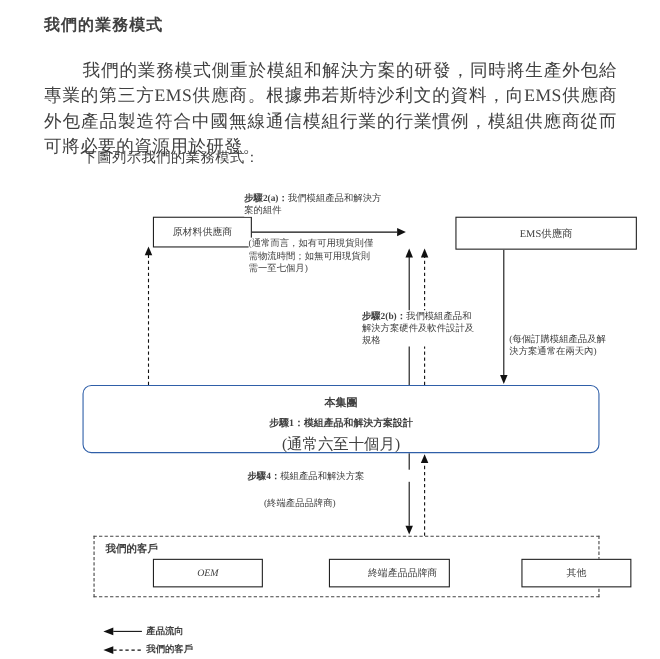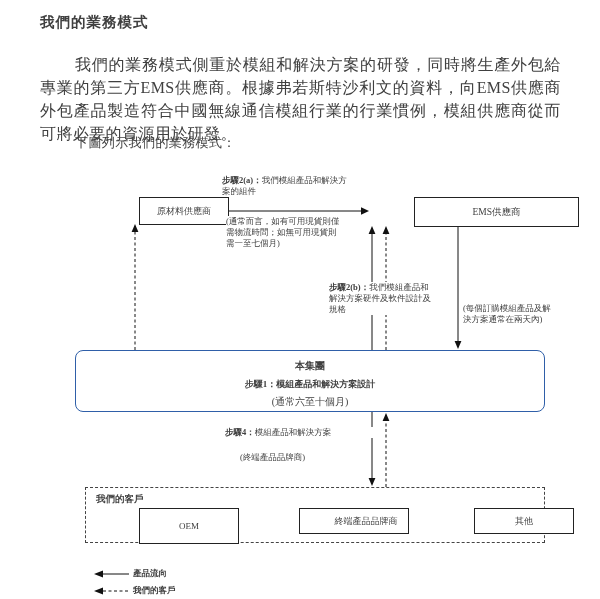--- a/index.html
+++ b/index.html
@@ -21,21 +21,21 @@
   .node-box { position:absolute; border:1px solid #222; background:#fff;
               display:flex; align-items:center; justify-content:center; font-size:9px;margin-left:44px; }
 
   .steptext { position:absolute; font-size:8.5px; line-height:11px; background:#fff; }
   .note     { position:absolute; font-size:8.5px; line-height:11px; background:#fff; }
   .b { font-weight:bold; }
 
   .group-box { position:absolute; border:1.5px solid #2f5fa8; border-radius:8px; background:#fff; text-align:center; }
   .group-title { font-size:10px; font-weight:bold; margin-top:8px; }
   .group-step  { font-size:9px;  font-weight:bold; margin-top:5px; }
-  .group-note  { font-size:10px; margin-top:4px; }
+  .group-note  { font-size:14px; margin-top:4px; }
 
   .legend-label { position:absolute; font-size:8.5px; font-weight:bold; }
 </style>
 </head>
 <body>
 
 <div class="page">
 
   <div class="title">我們的業務模式</div>
   <div class="para">我們的業務模式側重於模組和解決方案的研發，同時將生產外包給專業的第三方EMS供應商。根據弗若斯特沙利文的資料，向EMS供應商外包產品製造符合中國無線通信模組行業的行業慣例，模組供應商從而可將必要的資源用於研發。</div>
@@ -107,21 +107,21 @@
   </div>
 
   <div class="steptext" style="left:225px; top:427px; width:150px; white-space:nowrap;">
     <span class="b">步驟4：</span><span>模組產品和解決方案</span>
   </div>
   <div class="note" style="left:240px; top:452px; white-space:nowrap;">(終端產品品牌商)</div>
 
   <div class="dashed-region" style="left:85px; top:487px; width:460px; height:56px;">
     <div class="region-label">我們的客戶</div>
   </div>
-  <div class="node-box" style="left:95px; top:508px; width:100px; height:36px;">
+  <div class="node-box" style="left:95px; top:508px; width:100px; height:26px;font-style:italic;">
     <span>OEM</span>
   </div>
   <div class="node-box" style="left:255px; top:508px; width:110px; height:26px;padding-left:24px;">
     <span>終端產品品牌商</span>
   </div>
   <div class="node-box" style="left:430px; top:508px; width:100px; height:26px;">
     <span>其他</span>
   </div>
 
   <div class="legend-label" style="left:133px; top:568px;">產品流向</div>

